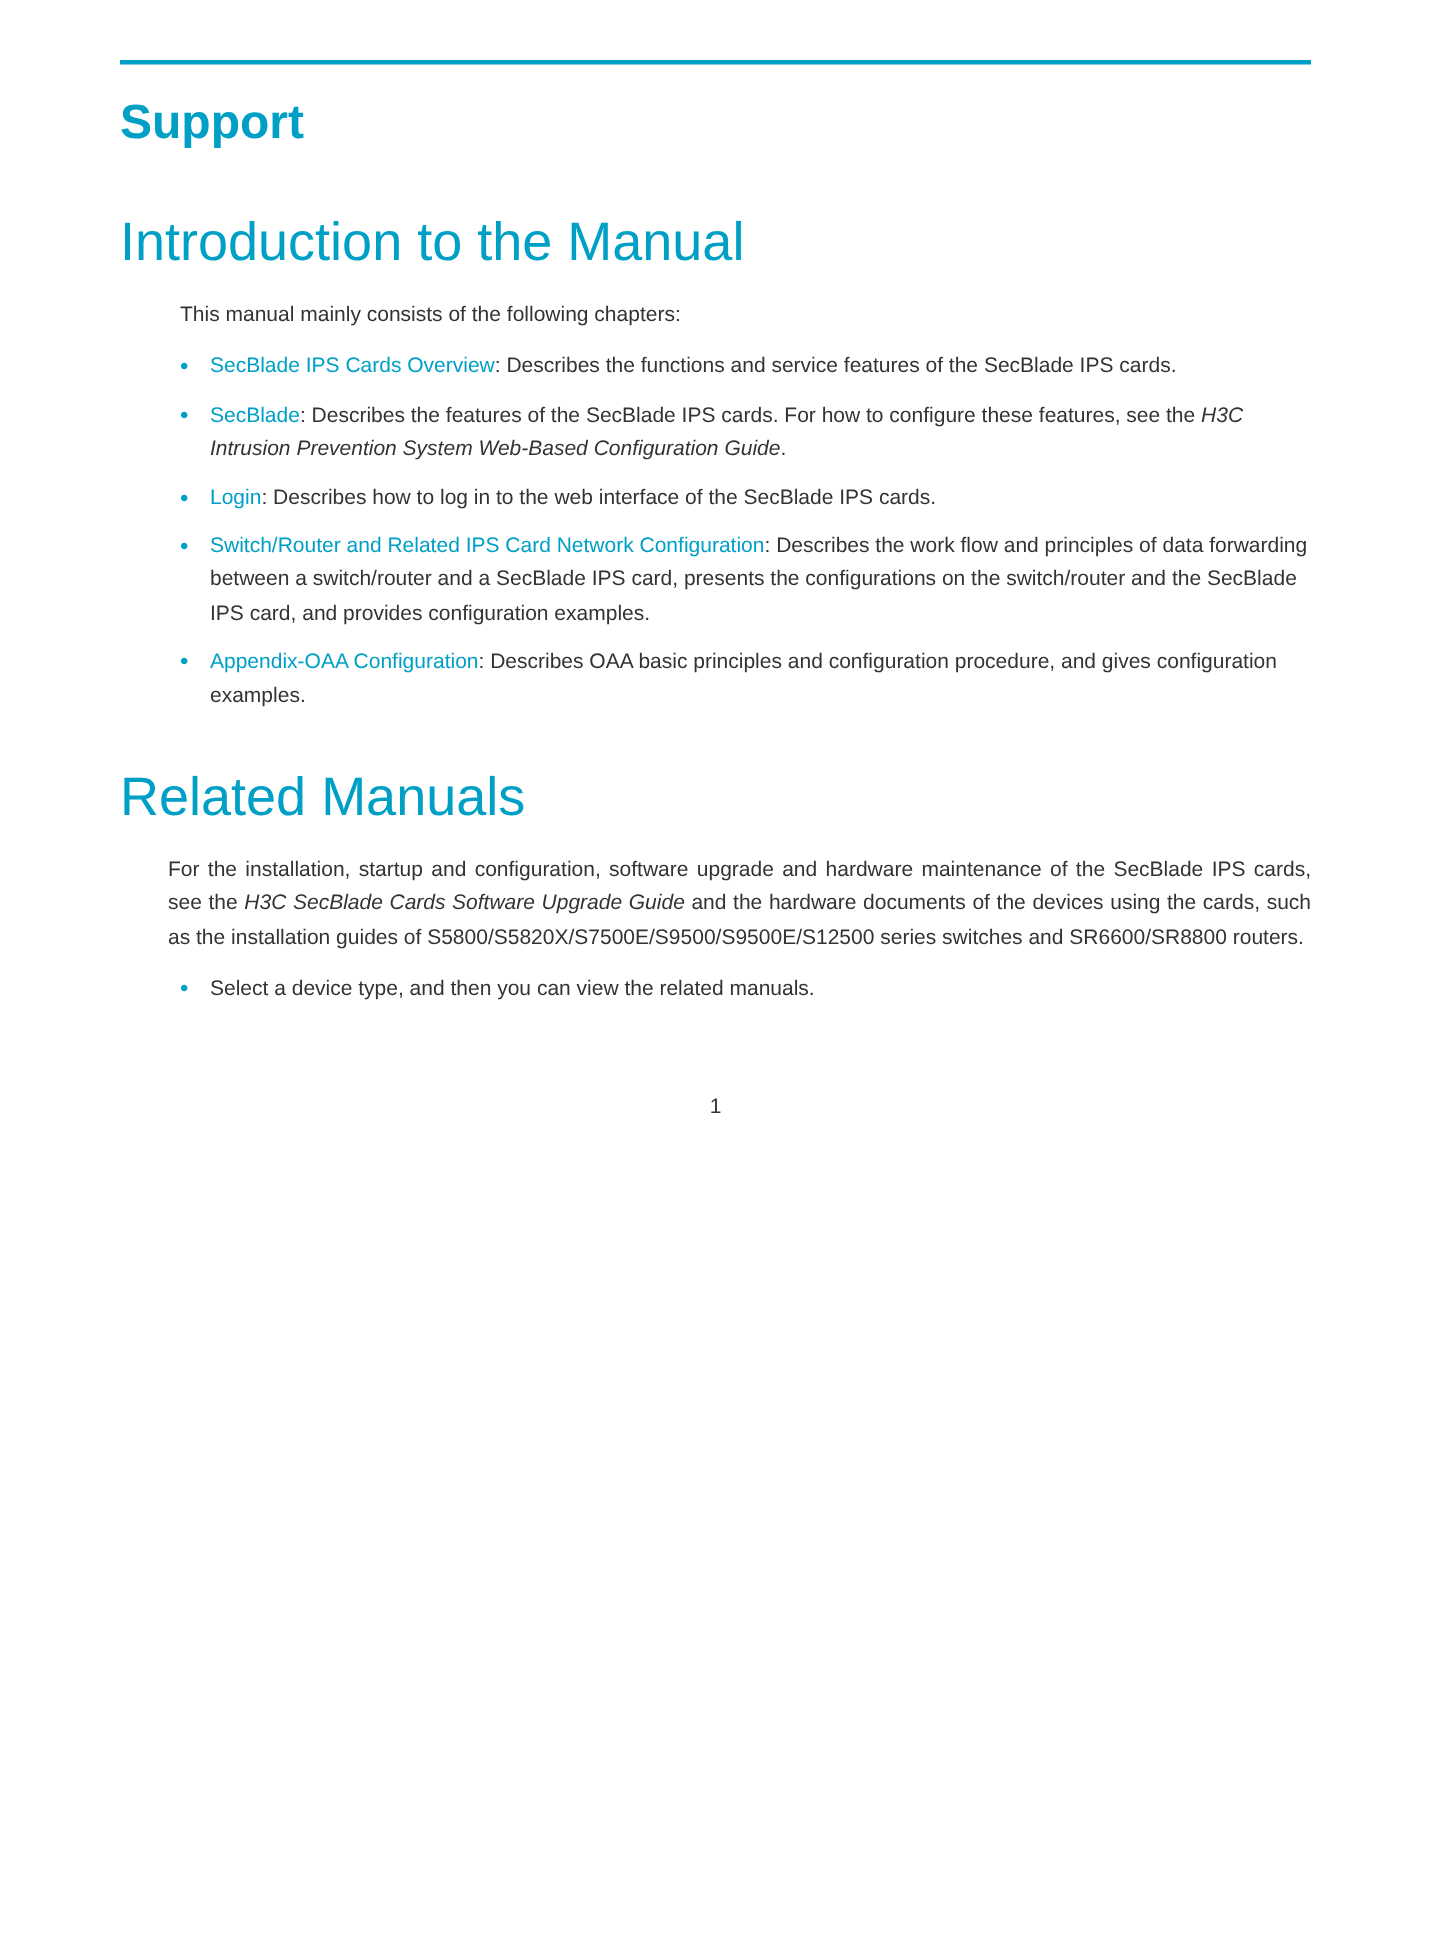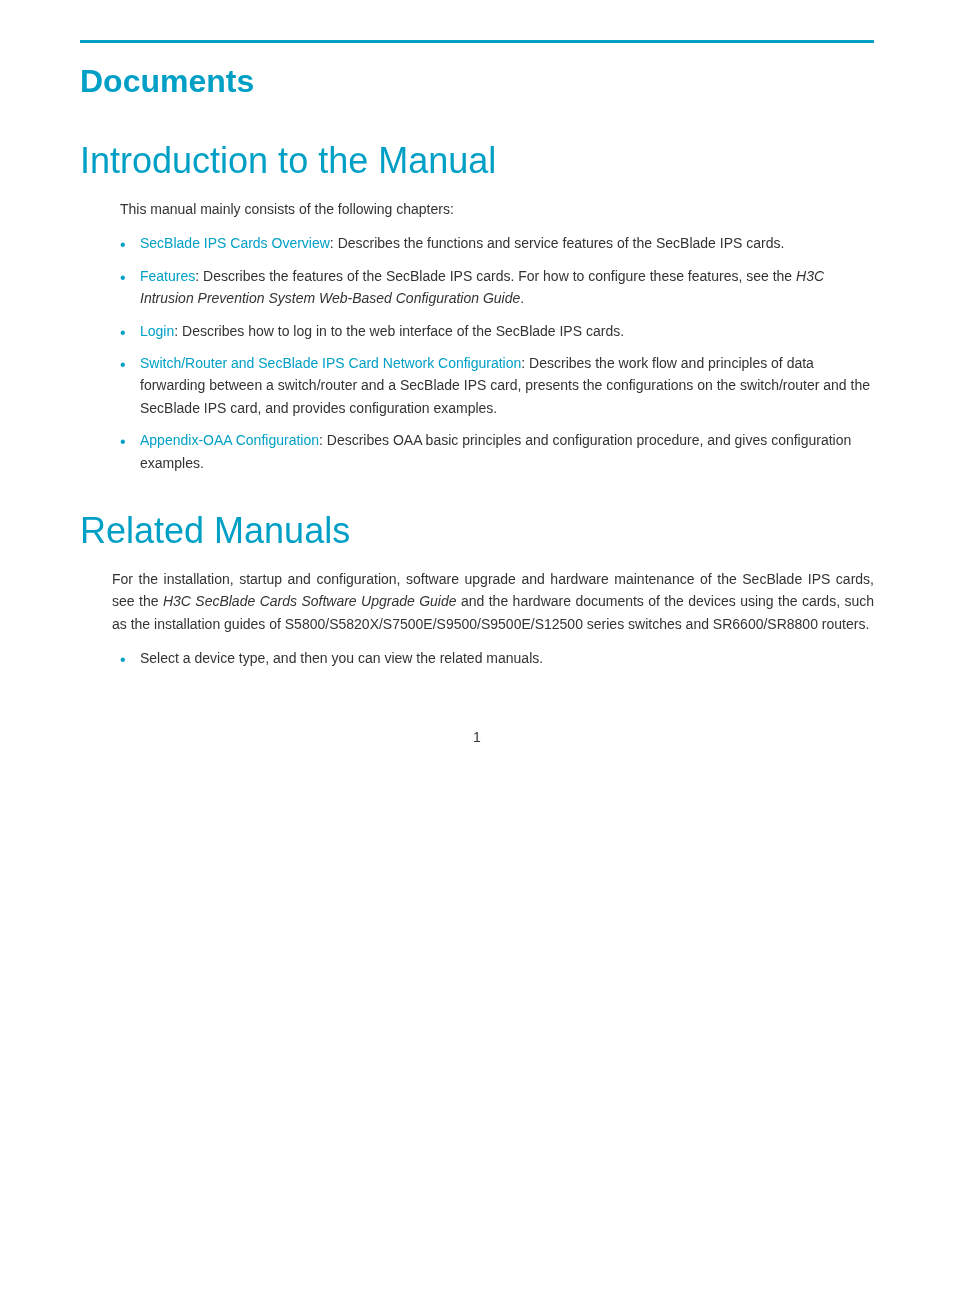--- a/index.html
+++ b/index.html
@@ -100,39 +100,39 @@
       color: #333;
       font-size: 14px;
     }
   </style>
 </head>
 <body>
 
 <div class="page">
   <div class="top-border"></div>
 
-  <h1 class="page-title">Documents</h1>
+  <h1 class="page-title">Support</h1>
 
   <div class="section">
     <h2 class="section-title">Introduction to the Manual</h2>
 
     <p class="intro-text">This manual mainly consists of the following chapters:</p>
 
     <ul class="bullet-list">
       <li>
         <a class="link" href="#">SecBlade IPS Cards Overview</a><span>: Describes the functions and service features of the SecBlade IPS cards.</span>
       </li>
       <li>
-        <a class="link" href="#">Features</a><span>: Describes the features of the SecBlade IPS cards. For how to configure these features, see the <span class="italic">H3C Intrusion Prevention System Web-Based Configuration Guide</span>.</span>
+        <a class="link" href="#">SecBlade</a><span>: Describes the features of the SecBlade IPS cards. For how to configure these features, see the <span class="italic">H3C Intrusion Prevention System Web-Based Configuration Guide</span>.</span>
       </li>
       <li>
         <a class="link" href="#">Login</a><span>: Describes how to log in to the web interface of the SecBlade IPS cards.</span>
       </li>
       <li>
-        <a class="link" href="#">Switch/Router and SecBlade IPS Card Network Configuration</a><span>: Describes the work flow and principles of data forwarding between a switch/router and a SecBlade IPS card, presents the configurations on the switch/router and the SecBlade IPS card, and provides configuration examples.</span>
+        <a class="link" href="#">Switch/Router and Related IPS Card Network Configuration</a><span>: Describes the work flow and principles of data forwarding between a switch/router and a SecBlade IPS card, presents the configurations on the switch/router and the SecBlade IPS card, and provides configuration examples.</span>
       </li>
       <li>
         <a class="link" href="#">Appendix-OAA Configuration</a><span>: Describes OAA basic principles and configuration procedure, and gives configuration examples.</span>
       </li>
     </ul>
   </div>
 
   <div class="section">
     <h2 class="section-title">Related Manuals</h2>
 

